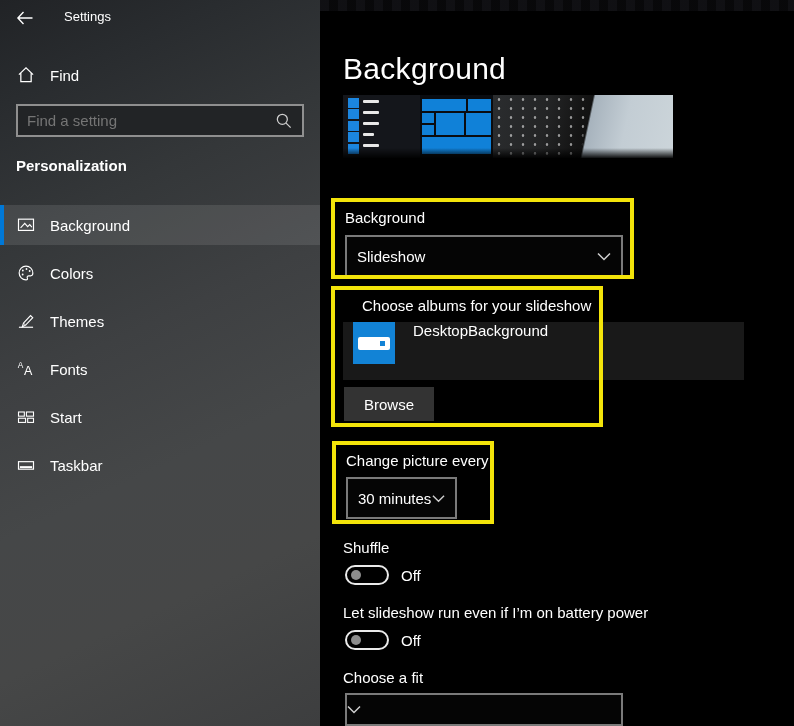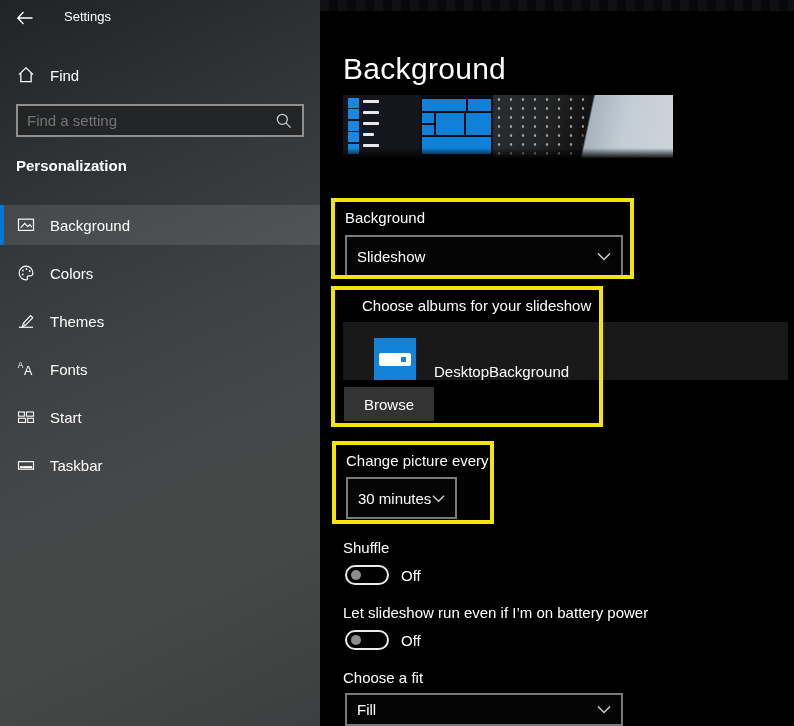--- a/index.html
+++ b/index.html
@@ -72,21 +72,21 @@
     position:absolute; height:42px; border:2px solid #7a7a7a; background:#050505;
     display:flex; align-items:center; cursor:pointer; z-index:2;
   }
   .dropdown .val { font-size:15px; margin-left:10px; flex:1; white-space:nowrap; }
   .dropdown .chev { margin-right:10px; flex:0 0 auto; }
 
   .lbl-bg { left:25px; top:209px; }
   .dd-bg { left:25px; top:235px; width:278px; }
   .lbl-albums { left:42px; top:297px; }
 
-  .album-row { position:absolute; left:23px; top:322px; width:445px; height:58px; background:#191919; display:flex; align-items:flex-end; cursor:pointer; z-index:1;padding-left:21px; }
+  .album-row { position:absolute; left:23px; top:322px; width:401px; height:58px; background:#191919; display:flex; align-items:flex-start; cursor:pointer; z-index:1; }
   .album-icon { position:relative; width:42px; height:42px; margin-left:10px; background:#1283d6; flex:0 0 auto; }
   .album-icon .sheet { position:absolute; left:5px; top:15px; width:32px; height:13px; background:#fff; border-radius:2px; }
   .album-icon .dot { position:absolute; left:27px; top:19px; width:5px; height:5px; background:#1283d6; }
   .album-name { margin-left:18px; font-size:15px; }
 
   .browse-btn { position:absolute; left:24px; top:387px; width:90px; height:34px; background:#333333;
     display:flex; align-items:center; justify-content:center; font-size:15px; cursor:pointer; z-index:2; }
 
   .lbl-change { left:26px; top:452px; }
   .dd-change { left:26px; top:477px; width:111px; }
@@ -291,21 +291,20 @@
     <div class="field-label off-1">Off</div>
 
     <div class="field-label lbl-batt">Let slideshow run even if I’m on battery power</div>
     <div class="toggle tg-2">
       <div class="knob"></div>
     </div>
     <div class="field-label off-2">Off</div>
 
     <div class="field-label lbl-fit">Choose a fit</div>
     <div class="dropdown dd-fit">
-      <span class="val">Fill</span>
       <span class="chev">
         <svg width="14" height="9" viewBox="0 0 14 9">
             <path d="M1 1.5 L7 7.5 L13 1.5" fill="none" stroke="#cfcfcf" stroke-width="1.5"></path>
           </svg>
       </span>
     </div>
 
   </div>
 </div>
 

